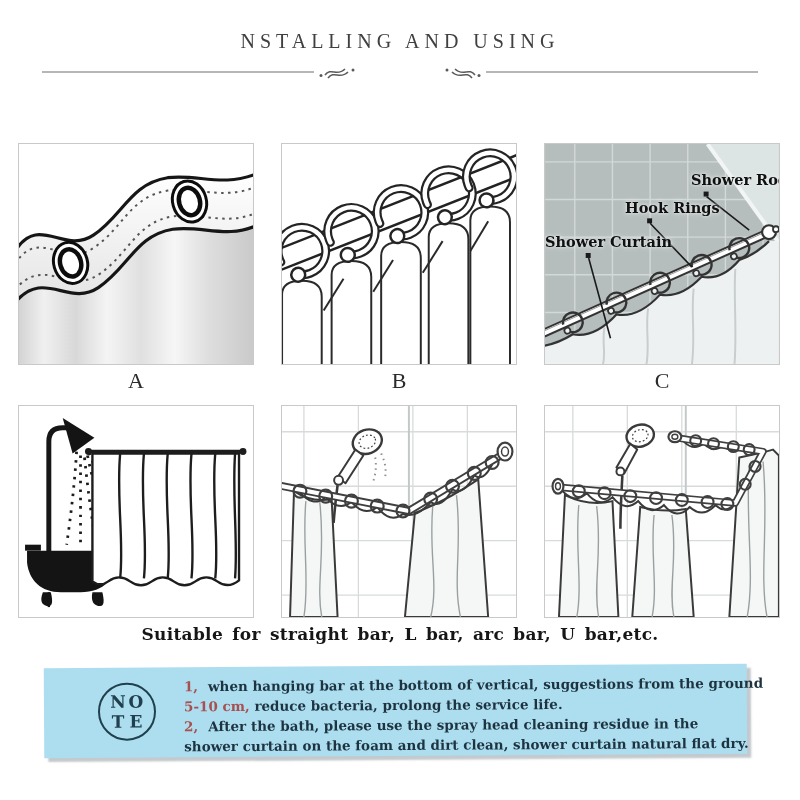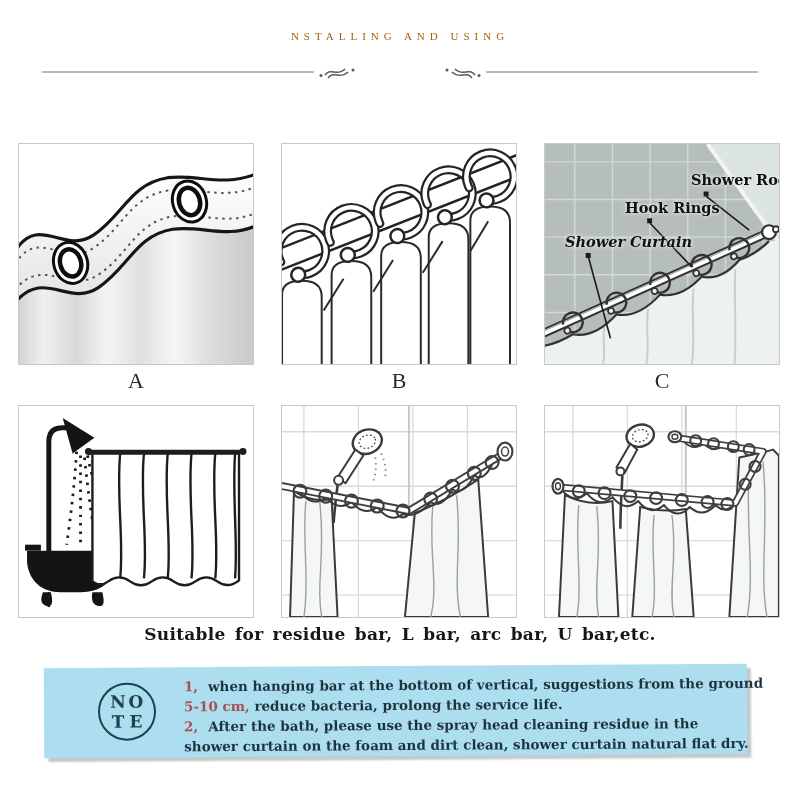--- a/index.html
+++ b/index.html
@@ -1,21 +1,21 @@
 <!DOCTYPE html>
 <html><head>
 <meta charset="utf-8">
 <style>
   html,body{margin:0;padding:0;background:#ffffff;}
   .page{position:relative;width:800px;height:800px;background:#ffffff;overflow:hidden;
         font-family:"Liberation Serif",serif;}
 
   
   .header-title{position:absolute;top:30px;left:0;width:100%;text-align:center;
-    font-size:11px;letter-spacing:5px;color:#a16207;font-weight:500;}
+    font-size:20px;letter-spacing:5px;color:#404040;font-weight:500;}
   .divider{position:absolute;top:64px;left:42px;right:42px;height:16px;
     display:flex;align-items:center;}
   .divider .line{flex:1;height:2px;background:#b6b6b6;}
   .divider .gap{width:76px;}
   .orn{margin:0 4px;line-height:0;}
   .orn.mirror svg{transform:scaleX(-1);}
 
   
   .panel-row{position:absolute;left:18px;display:flex;gap:27px;}
   .row-top{top:143px;}
@@ -27,21 +27,21 @@
 
   .labels-row{position:absolute;top:368px;left:18px;display:flex;gap:27px;}
   .labels-row .cell{width:236px;text-align:center;font-size:22px;color:#2b2b2b;}
 
   
   .anno{position:absolute;font-family:"DejaVu Serif",serif;font-weight:700;
     font-size:14.5px;color:#101010;white-space:nowrap;
     text-shadow:0 0 3px rgba(235,239,239,.95),0 0 6px rgba(235,239,239,.85);}
   .anno-rod{left:146px;top:27px;}
   .anno-rings{left:80px;top:55px;}
-  .anno-curtain{left:20px;top:89px;font-style:italic;}
+  .anno-curtain{left:0;top:89px;}
 
   
   .caption{position:absolute;top:624px;left:0;width:100%;text-align:center;
     font-family:"DejaVu Serif",serif;font-weight:700;font-size:17px;color:#161616;
     letter-spacing:.3px;word-spacing:3px;}
 
   
   .note-banner{position:absolute;top:666px;left:44px;width:703px;height:90px;
     background:#addeef;transform:rotate(-0.35deg);
     box-shadow:4px 4px 2px rgba(146,156,162,.55);}
@@ -413,21 +413,21 @@
             <circle cx="206" cy="44" r="5.5"></circle>
         </g>
         <ellipse cx="13" cy="81" rx="5.5" ry="7.5" fill="#fff" stroke="#3f3f3f" stroke-width="2.2"></ellipse>
         <ellipse cx="13" cy="81" rx="2.5" ry="3.5" fill="none" stroke="#3f3f3f" stroke-width="1.4"></ellipse>
         <ellipse cx="131" cy="31" rx="6.5" ry="5.5" fill="#fff" stroke="#3f3f3f" stroke-width="2.2"></ellipse>
         <ellipse cx="131" cy="31" rx="3" ry="2.5" fill="none" stroke="#3f3f3f" stroke-width="1.4"></ellipse>
       </svg>
     </div>
   </div>
 
-  <div class="caption">Suitable for residue bar, L bar, arc bar, U bar,etc.</div>
+  <div class="caption">Suitable for straight bar, L bar, arc bar, U bar,etc.</div>
 
   <div class="note-banner">
     <div class="note-emblem">
       <span>N</span>
       <span>O</span>
       <span>T</span>
       <span>E</span>
     </div>
     <div class="note-text">
       <p class="note-item">

